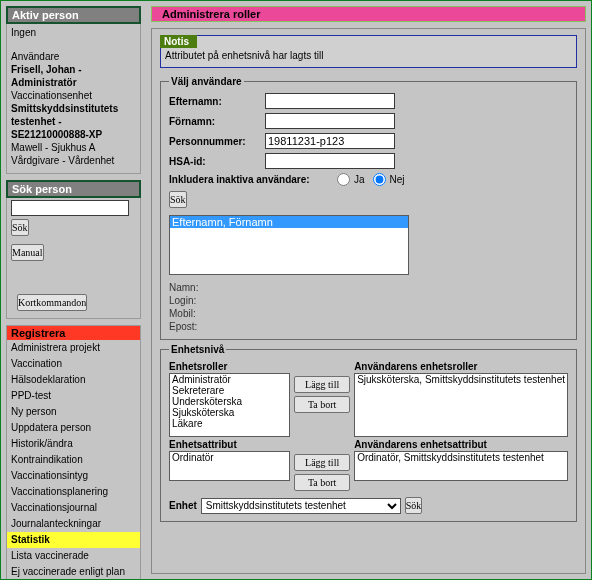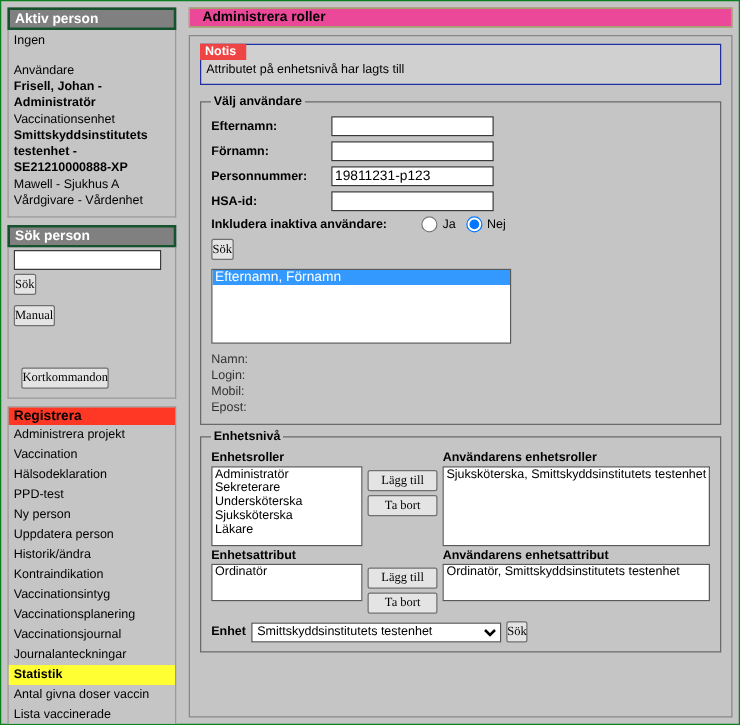--- a/index.html
+++ b/index.html
@@ -104,21 +104,21 @@
     overflow: auto;
   }
   .notice {
     border: 1px solid #2030a0;
     background: #d0d0d0;
     margin-bottom: 8px;
     padding-bottom: 6px;
   }
   .notice-h {
     display: inline-block;
-    background: #ef4444;
+    background: #4d7c0f;
     color: #fff;
     font-weight: bold;
     font-size: 10px;
     padding: 1px 8px 1px 4px;
     margin: -1px 0 2px -1px;
   }
   .notice-body {
     padding: 0 4px;
     font-size: 10px;
   }
@@ -214,21 +214,20 @@
         <a>PPD-test</a>
         <a>Ny person</a>
         <a>Uppdatera person</a>
         <a>Historik/ändra</a>
         <a>Kontraindikation</a>
         <a>Vaccinationsintyg</a>
         <a>Vaccinationsplanering</a>
         <a>Vaccinationsjournal</a>
         <a>Journalanteckningar</a>
         <a class="active">Statistik</a>
-        <a>Antal givna doser vaccin</a>
         <a>Lista vaccinerade</a>
         <a>Ej vaccinerade enligt plan</a>
         <a>Årsrapport</a>
         <a>Antal vaccinationer per vaccinatör</a>
       </div>
   </div>
 </div>
 
 <div class="main">
   <div class="green-bar">Administrera roller</div>

